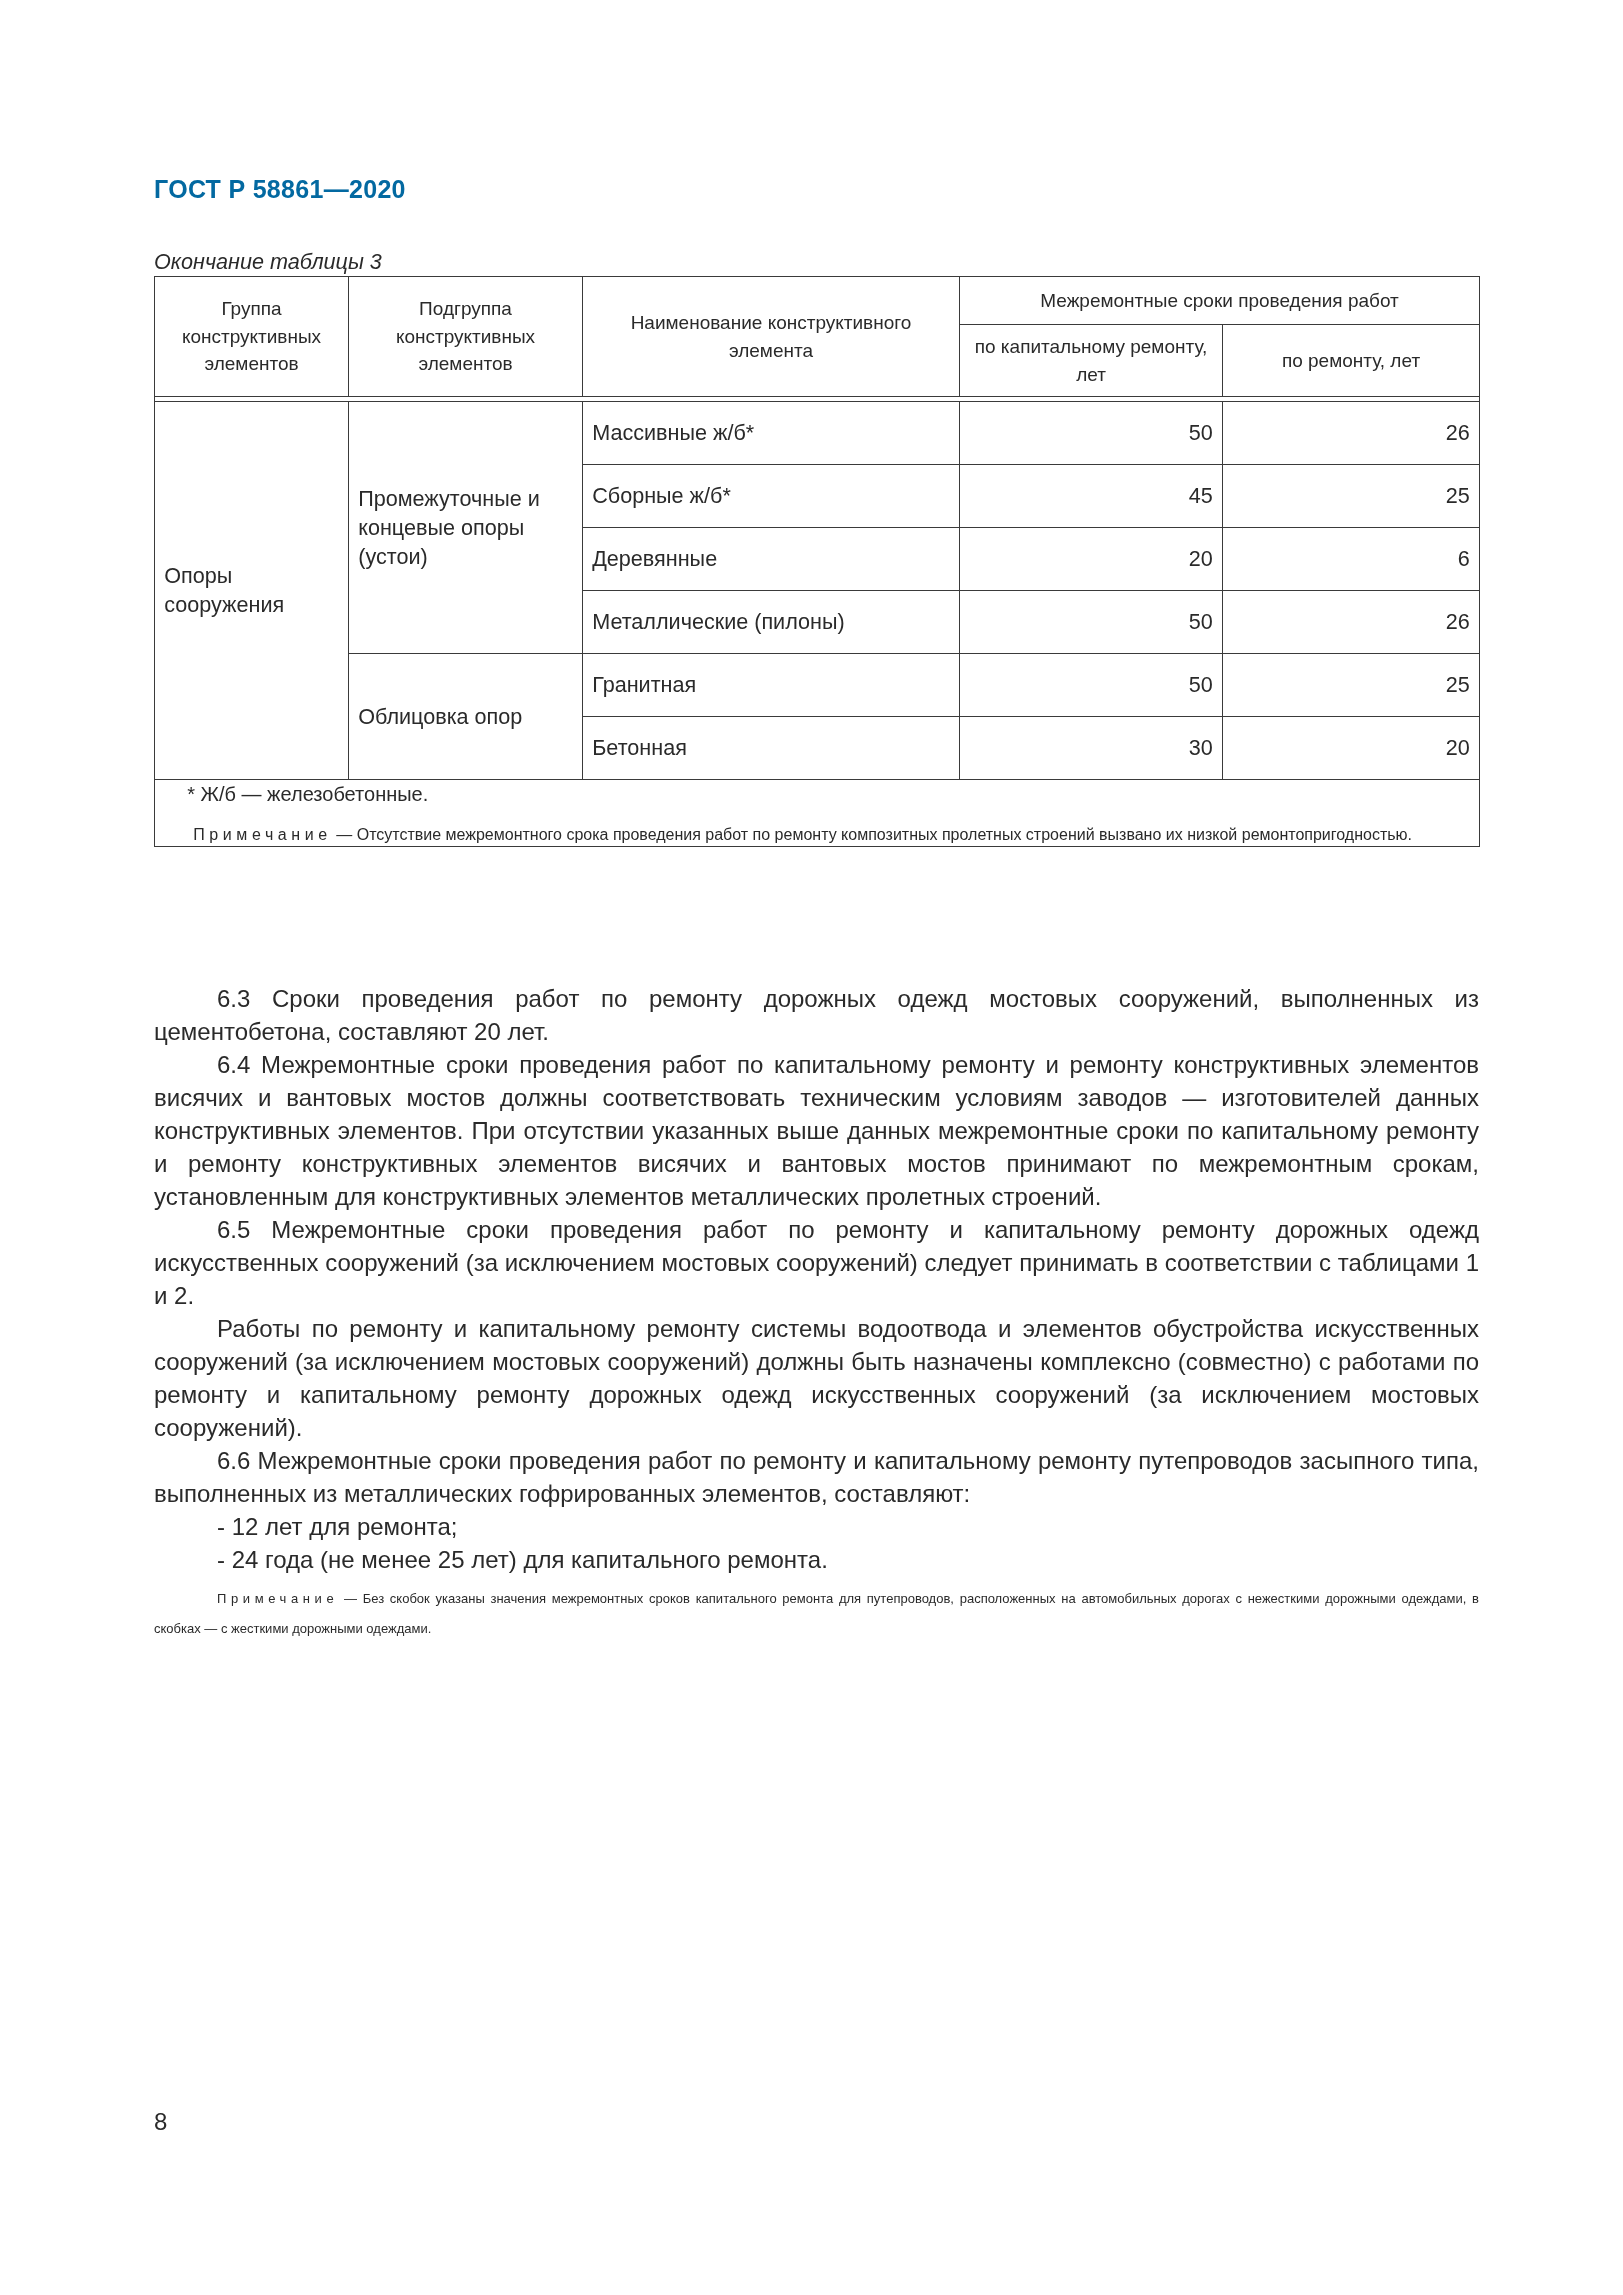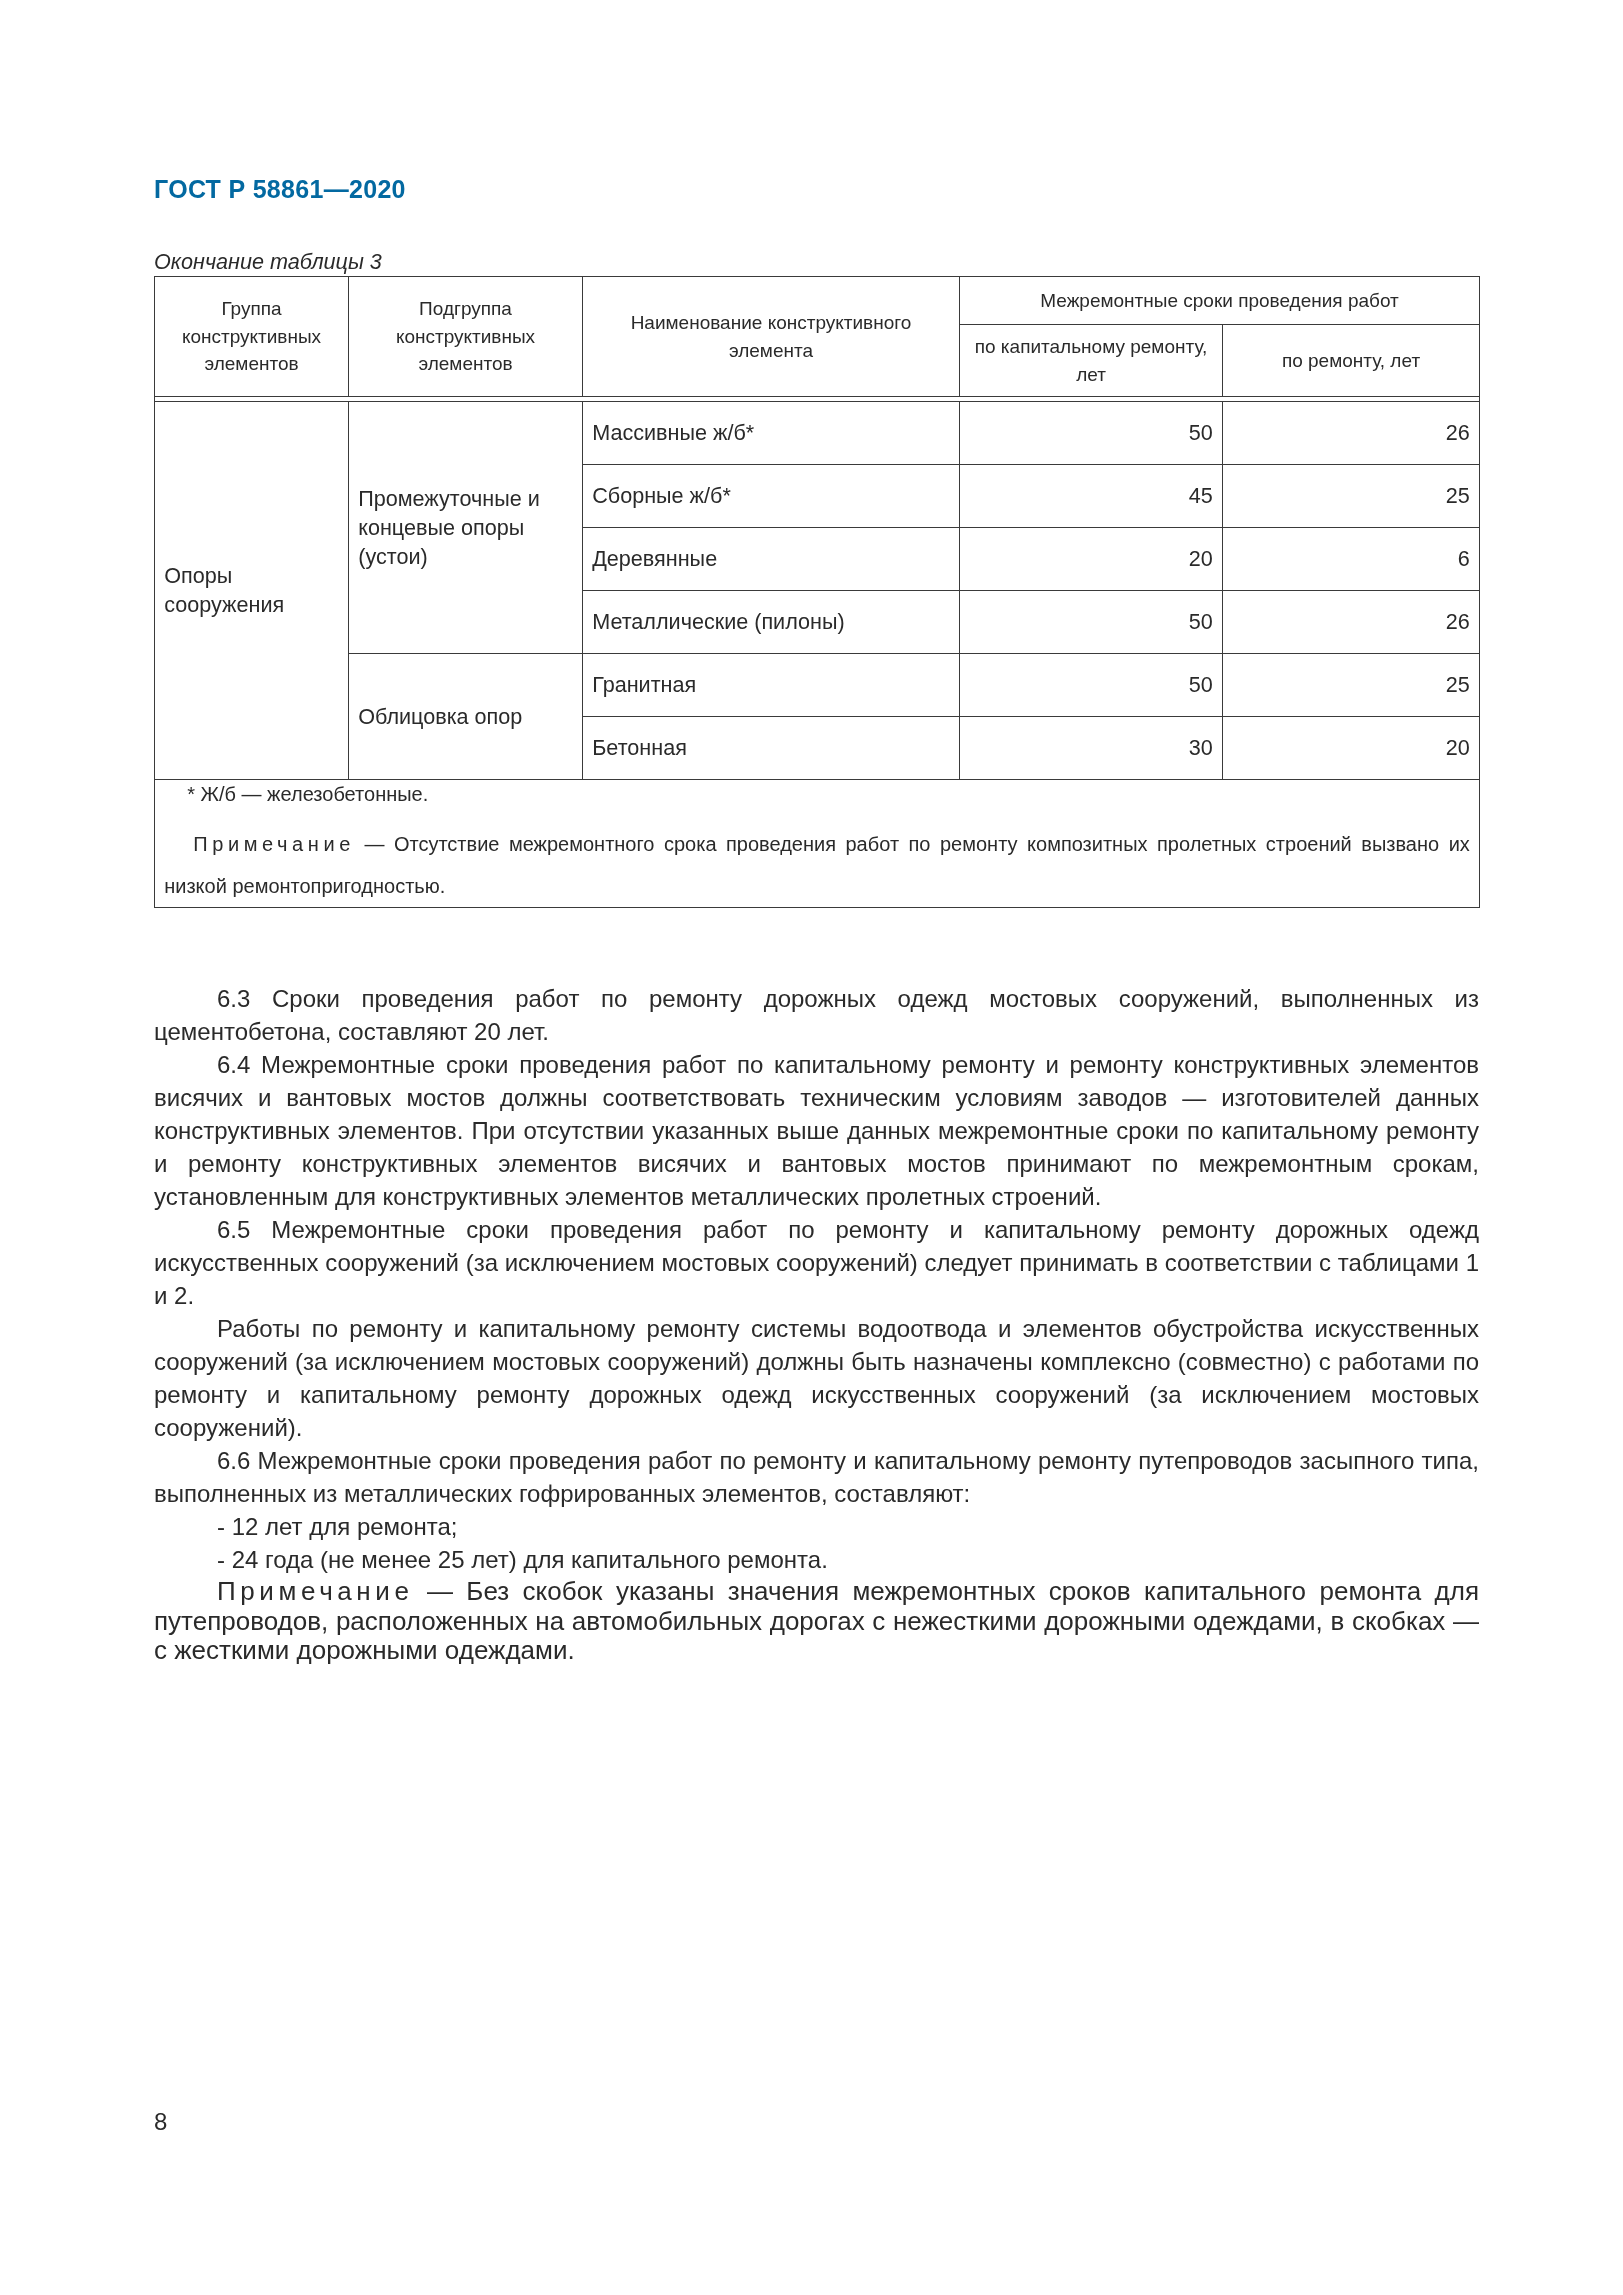--- a/index.html
+++ b/index.html
@@ -26,30 +26,30 @@
   table.main th { font-size: 19px; line-height: 27.5px; text-align: center; }
   table.main tr.hdr1 th { height: 47px; }
   table.main tr.hdr2 th { height: 71px; }
   table.main tr.sep td { height: 3.9px; padding: 0; border-left: 1.6px solid #3a3a3a; border-right: 1.6px solid #3a3a3a; }
   table.main td { height: 62px; }
   td.center { text-align: right; }
   td.left { text-align: left; }
   td.group, td.subgroup { text-align: left; line-height: 29px; }
   td.footnotes { height: auto; padding: 14.4px 11.8px 15.7px 11.8px; }
   .fn { font-size: 20px; margin: 0 0 0 23px; line-height: 29px; }
-  .note-table { font-size: 20px; line-height: 42px; text-align: justify; text-indent: 29px; margin-top: 14.4px; }
+  .note-table { font-size: 16px; line-height: 23px; text-align: justify; text-indent: 29px; margin-top: 14.4px; }
   .spaced { letter-spacing: 4.6px; }
   .body-text {
     position: absolute; left: 154px; width: 1325px; top: 982px;
     font-size: 24px; line-height: 33px; color: #2a2a2a; text-align: justify;
   }
   .body-text p { margin: 0; text-indent: 63px; }
   .body-text p.list { text-indent: 63px; }
   .body-text p.note {
-    font-size: 26px; line-height: 29.5px; margin-top: 1px; margin-bottom: 13px;
+    font-size: 13px; line-height: 29.5px; margin-top: 8px; margin-bottom: 13px;
   }
   .page-number {
     position: absolute; left: 154px; top: 2108px; font-size: 24px; color: #2a2a2a;
   }
 </style>
 </head>
 <body>
 
 <div class="std-code">ГОСТ Р 58861—2020</div>
 

